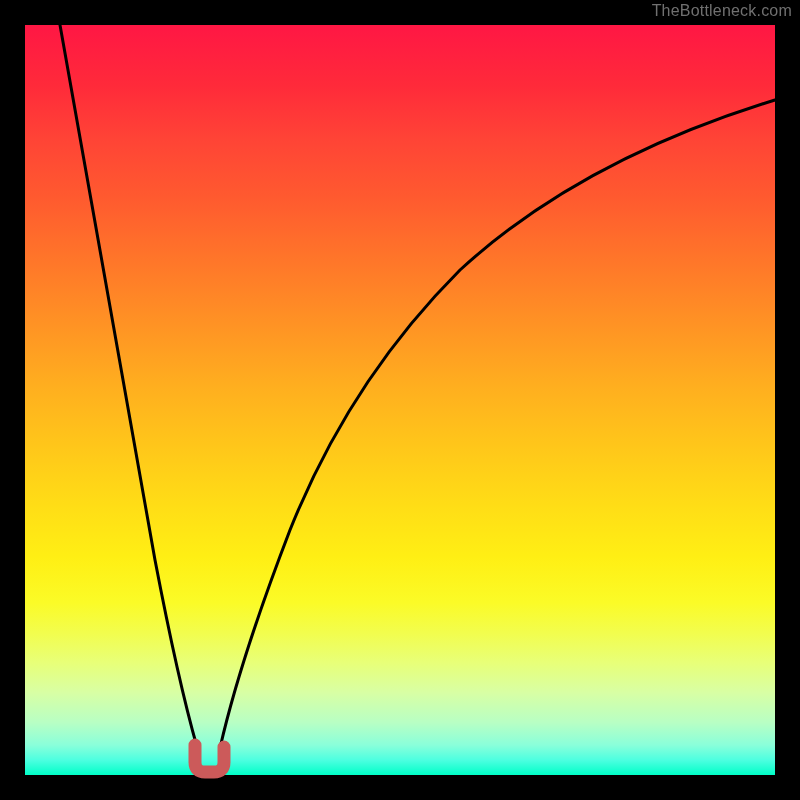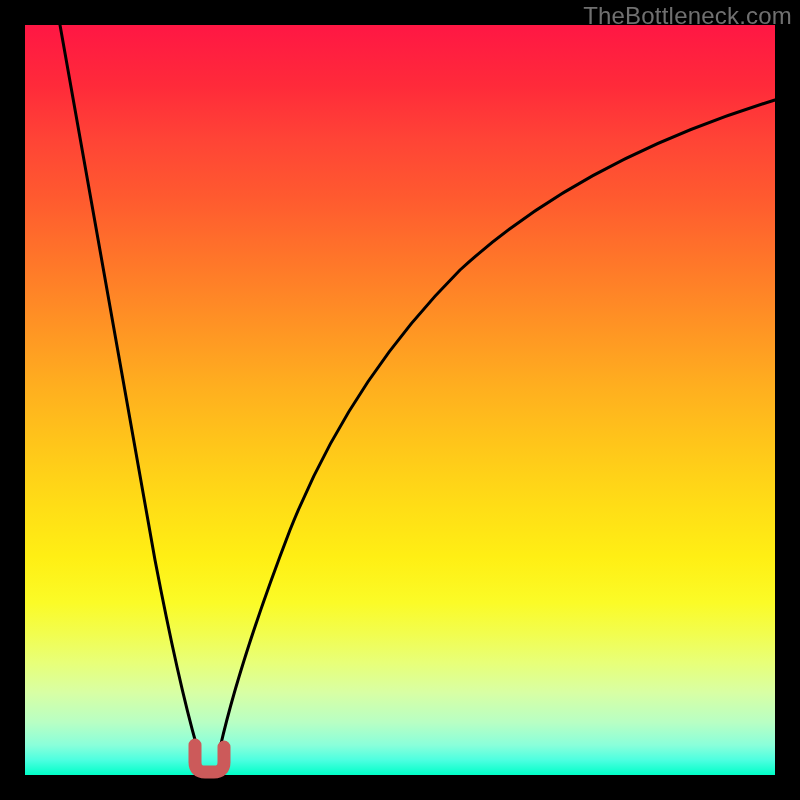--- a/index.html
+++ b/index.html
@@ -43,21 +43,21 @@
       #8affda 96%,
       #4dffe0 98%,
       #00ffc8 100%
     );
   }
   .watermark {
     position: absolute;
     top: 2px;
     right: 8px;
     font-family: Arial, Helvetica, sans-serif;
-    font-size: 24px;
+    font-size: 16px;
     font-weight: 400;
     color: #707070;
     letter-spacing: 0.2px;
   }
   svg.curves {
     position: absolute;
     top: 0;
     left: 0;
   }
 </style>

